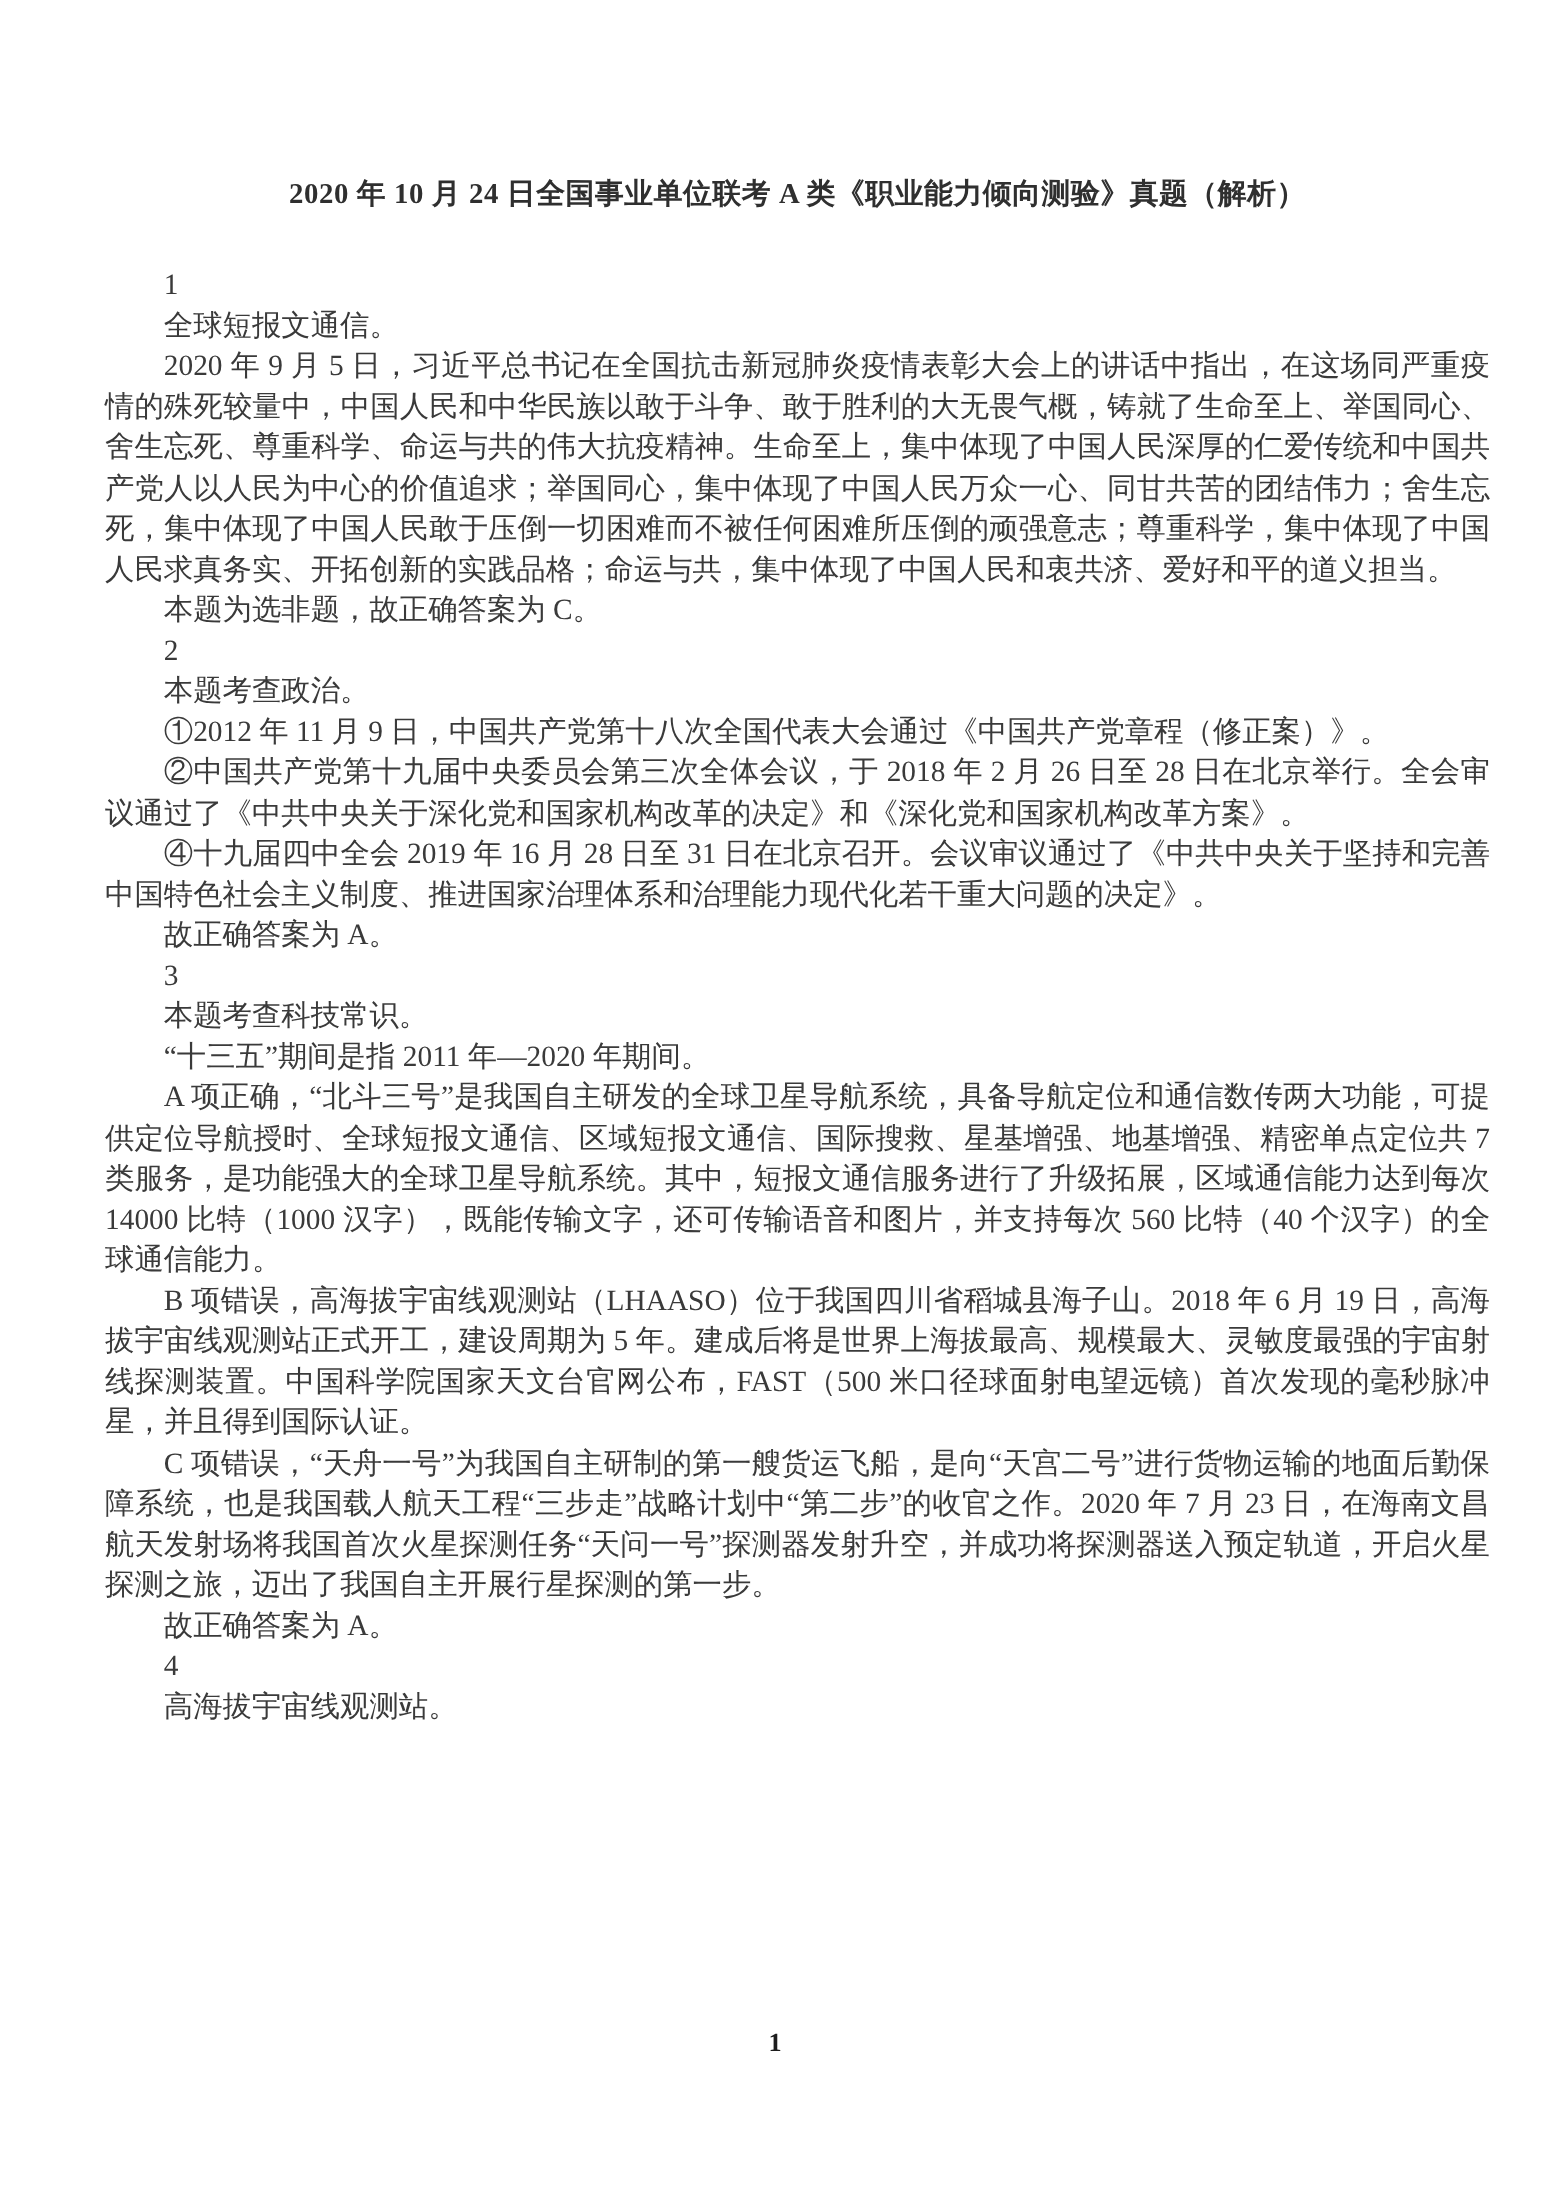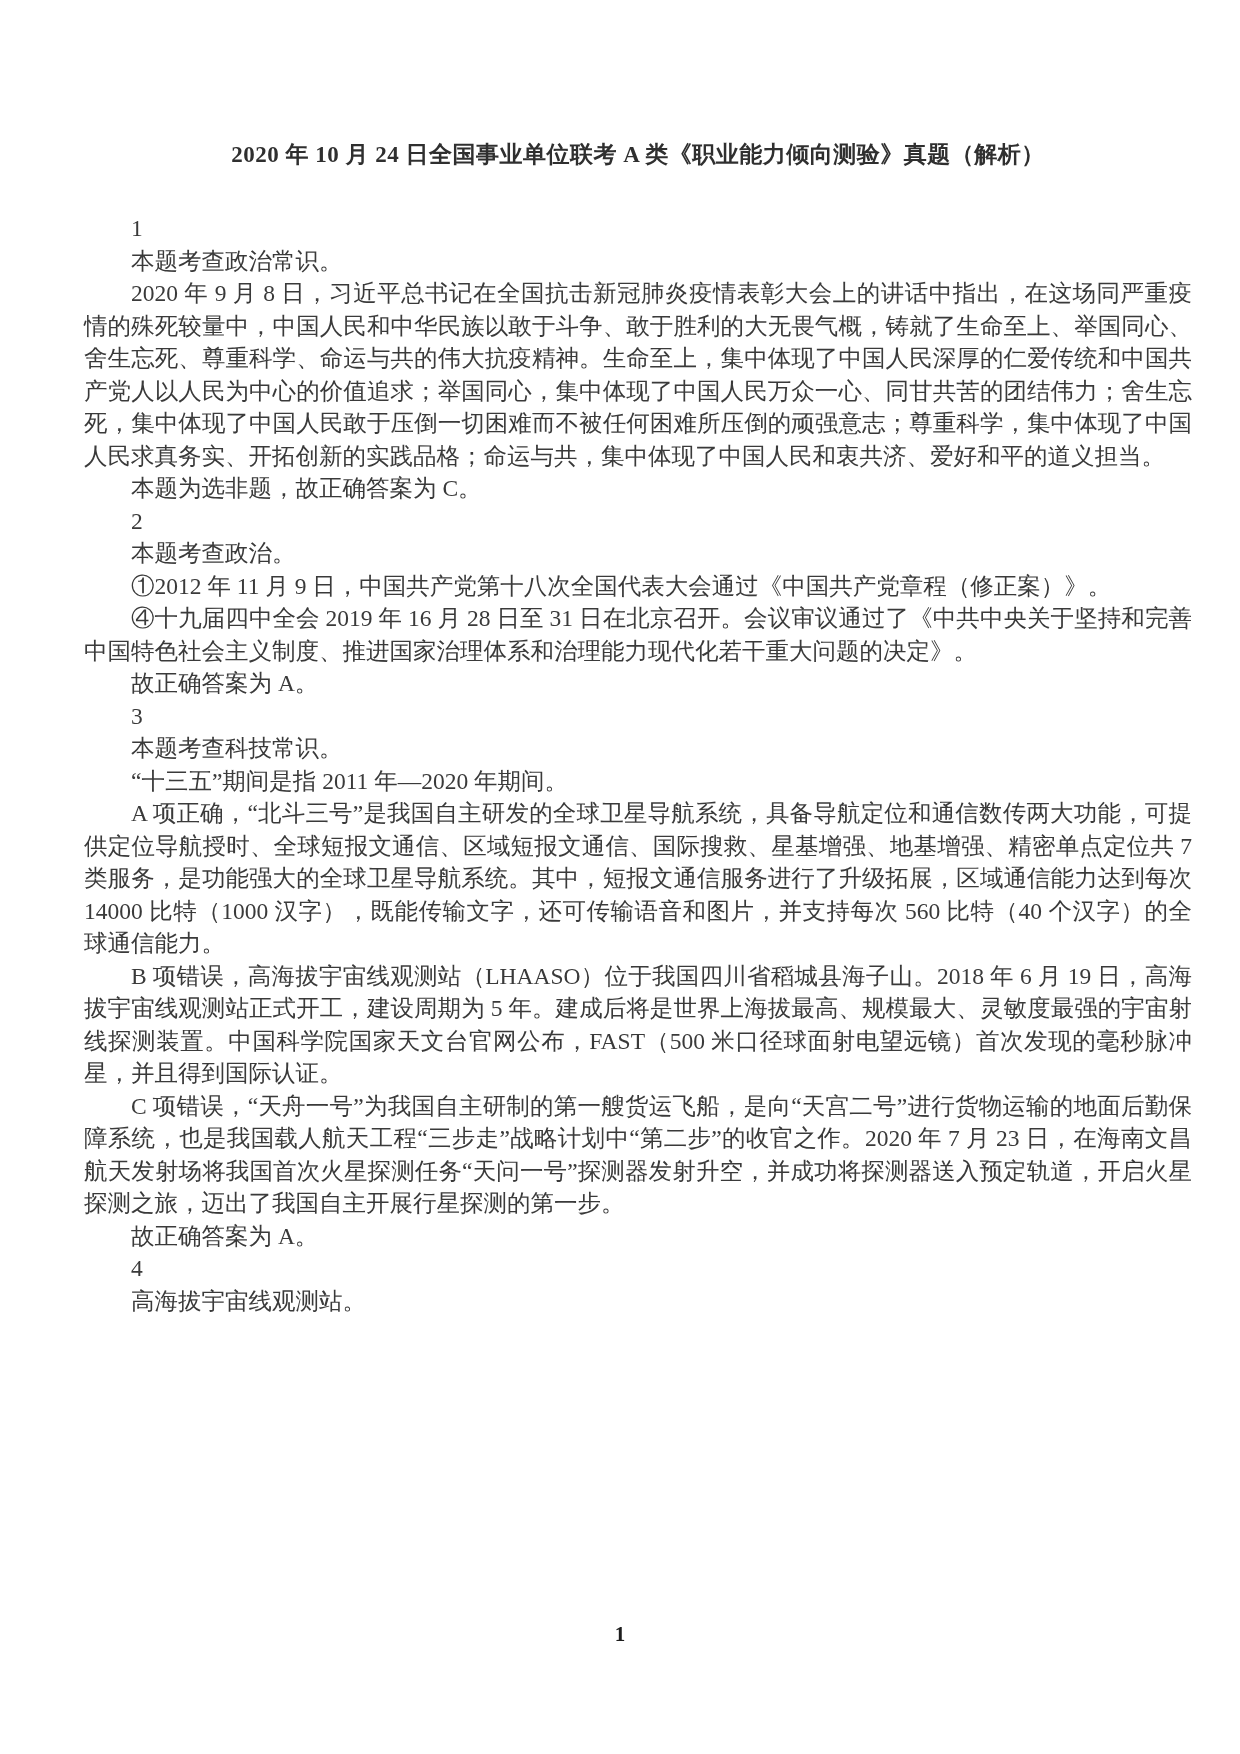--- a/index.html
+++ b/index.html
@@ -48,26 +48,27 @@
   }
 </style>
 </head>
 <body>
 
 <div class="page">
   <div class="doc">
     <h1 class="title">2020 年 10 月 24 日全国事业单位联考 A 类《职业能力倾向测验》真题（解析）</h1>
     <div class="body">
         <p class="para">1</p>
-        <p class="para">本题考查政治常识。</p>
-        <p class="para">2020 年 9 月 8 日，习近平总书记在全国抗击新冠肺炎疫情表彰大会上的讲话中指出，在这场同严重疫情的殊死较量中，中国人民和中华民族以敢于斗争、敢于胜利的大无畏气概，铸就了生命至上、举国同心、舍生忘死、尊重科学、命运与共的伟大抗疫精神。生命至上，集中体现了中国人民深厚的仁爱传统和中国共产党人以人民为中心的价值追求；举国同心，集中体现了中国人民万众一心、同甘共苦的团结伟力；舍生忘死，集中体现了中国人民敢于压倒一切困难而不被任何困难所压倒的顽强意志；尊重科学，集中体现了中国人民求真务实、开拓创新的实践品格；命运与共，集中体现了中国人民和衷共济、爱好和平的道义担当。</p>
+        <p class="para">全球短报文通信。</p>
+        <p class="para">2020 年 9 月 5 日，习近平总书记在全国抗击新冠肺炎疫情表彰大会上的讲话中指出，在这场同严重疫情的殊死较量中，中国人民和中华民族以敢于斗争、敢于胜利的大无畏气概，铸就了生命至上、举国同心、舍生忘死、尊重科学、命运与共的伟大抗疫精神。生命至上，集中体现了中国人民深厚的仁爱传统和中国共产党人以人民为中心的价值追求；举国同心，集中体现了中国人民万众一心、同甘共苦的团结伟力；舍生忘死，集中体现了中国人民敢于压倒一切困难而不被任何困难所压倒的顽强意志；尊重科学，集中体现了中国人民求真务实、开拓创新的实践品格；命运与共，集中体现了中国人民和衷共济、爱好和平的道义担当。</p>
         <p class="para">本题为选非题，故正确答案为 C。</p>
         <p class="para">2</p>
         <p class="para">本题考查政治。</p>
         <p class="para">①2012 年 11 月 9 日，中国共产党第十八次全国代表大会通过《中国共产党章程（修正案）》。</p>
+        <p class="para">②中国共产党第十九届中央委员会第三次全体会议，于 2018 年 2 月 26 日至 28 日在北京举行。全会审议通过了《中共中央关于深化党和国家机构改革的决定》和《深化党和国家机构改革方案》。</p>
         <p class="para">④十九届四中全会 2019 年 16 月 28 日至 31 日在北京召开。会议审议通过了《中共中央关于坚持和完善中国特色社会主义制度、推进国家治理体系和治理能力现代化若干重大问题的决定》。</p>
         <p class="para">故正确答案为 A。</p>
         <p class="para">3</p>
         <p class="para">本题考查科技常识。</p>
         <p class="para">“十三五”期间是指 2011 年—2020 年期间。</p>
         <p class="para">A 项正确，“北斗三号”是我国自主研发的全球卫星导航系统，具备导航定位和通信数传两大功能，可提供定位导航授时、全球短报文通信、区域短报文通信、国际搜救、星基增强、地基增强、精密单点定位共 7 类服务，是功能强大的全球卫星导航系统。其中，短报文通信服务进行了升级拓展，区域通信能力达到每次 14000 比特（1000 汉字），既能传输文字，还可传输语音和图片，并支持每次 560 比特（40 个汉字）的全球通信能力。</p>
         <p class="para">B 项错误，高海拔宇宙线观测站（LHAASO）位于我国四川省稻城县海子山。2018 年 6 月 19 日，高海拔宇宙线观测站正式开工，建设周期为 5 年。建成后将是世界上海拔最高、规模最大、灵敏度最强的宇宙射线探测装置。中国科学院国家天文台官网公布，FAST（500 米口径球面射电望远镜）首次发现的毫秒脉冲星，并且得到国际认证。</p>
         <p class="para">C 项错误，“天舟一号”为我国自主研制的第一艘货运飞船，是向“天宫二号”进行货物运输的地面后勤保障系统，也是我国载人航天工程“三步走”战略计划中“第二步”的收官之作。2020 年 7 月 23 日，在海南文昌航天发射场将我国首次火星探测任务“天问一号”探测器发射升空，并成功将探测器送入预定轨道，开启火星探测之旅，迈出了我国自主开展行星探测的第一步。</p>
         <p class="para">故正确答案为 A。</p>
         <p class="para">4</p>

